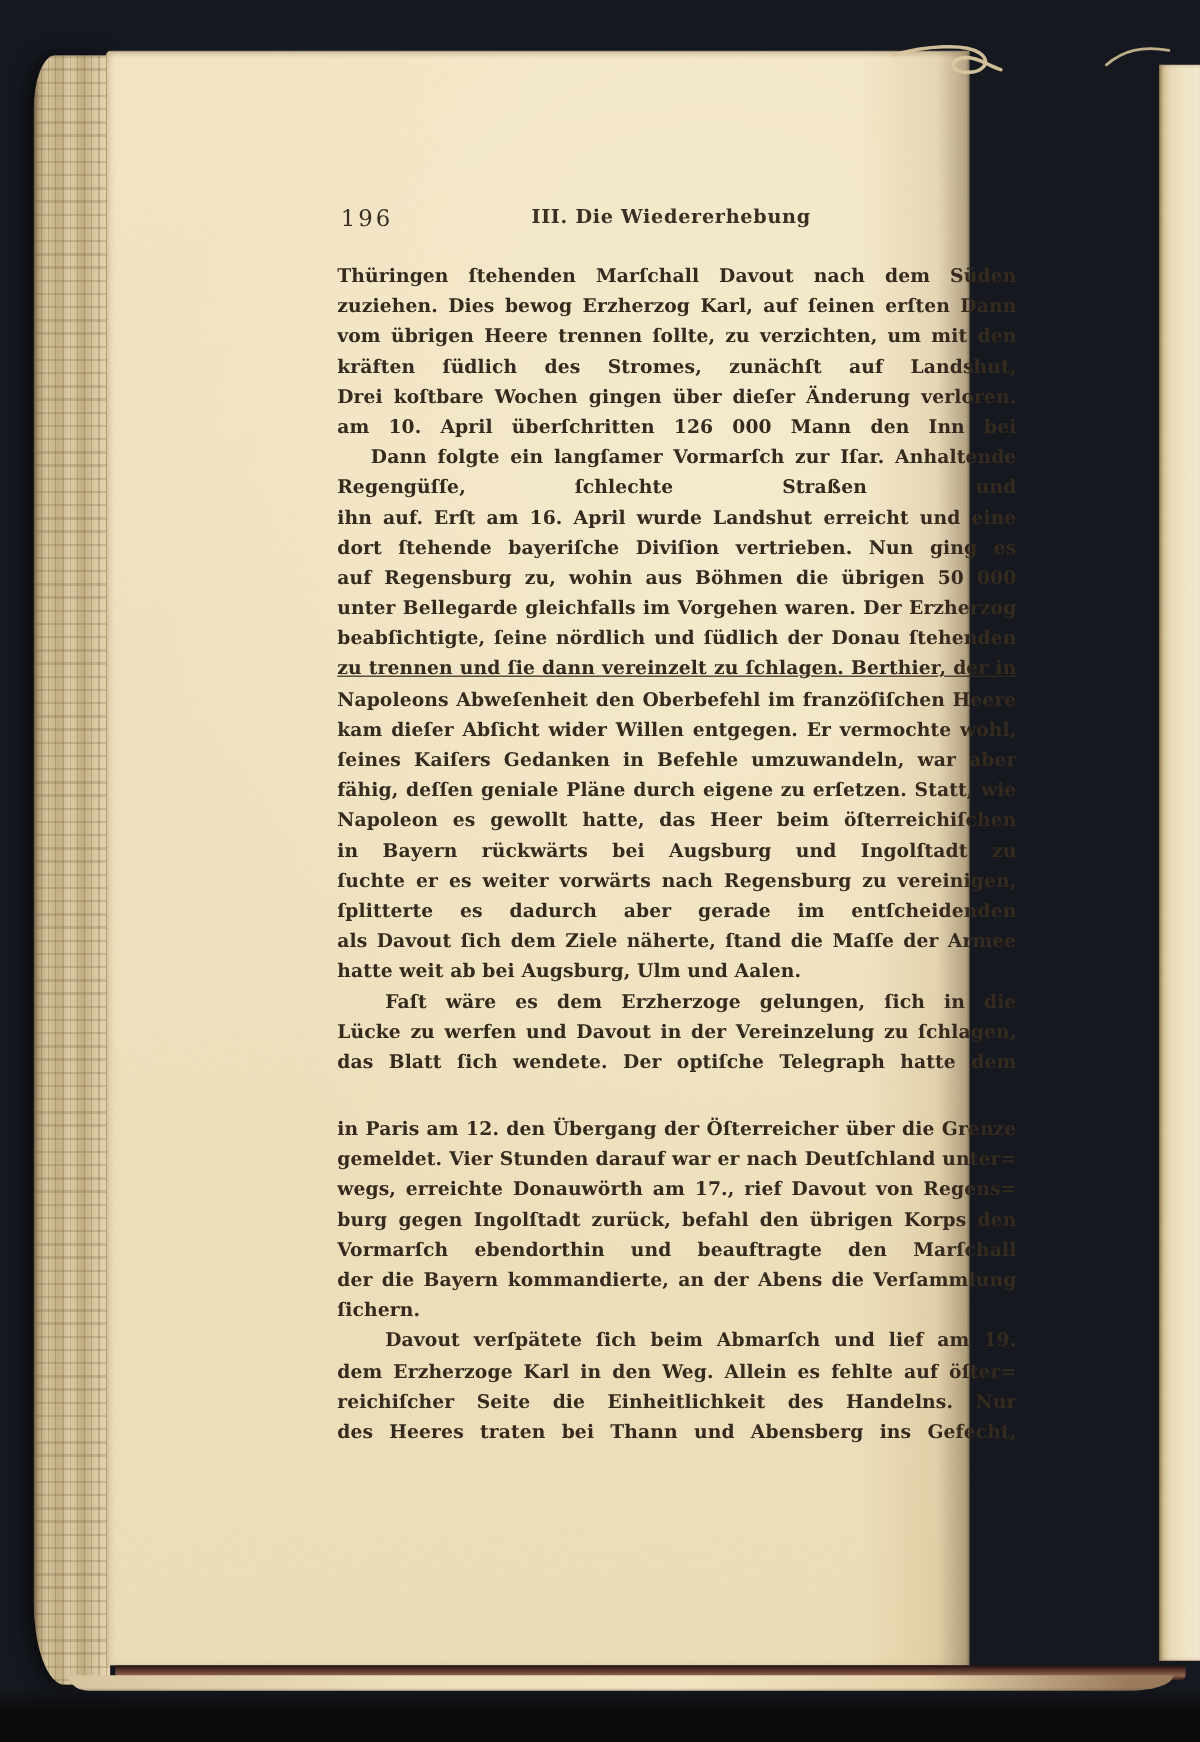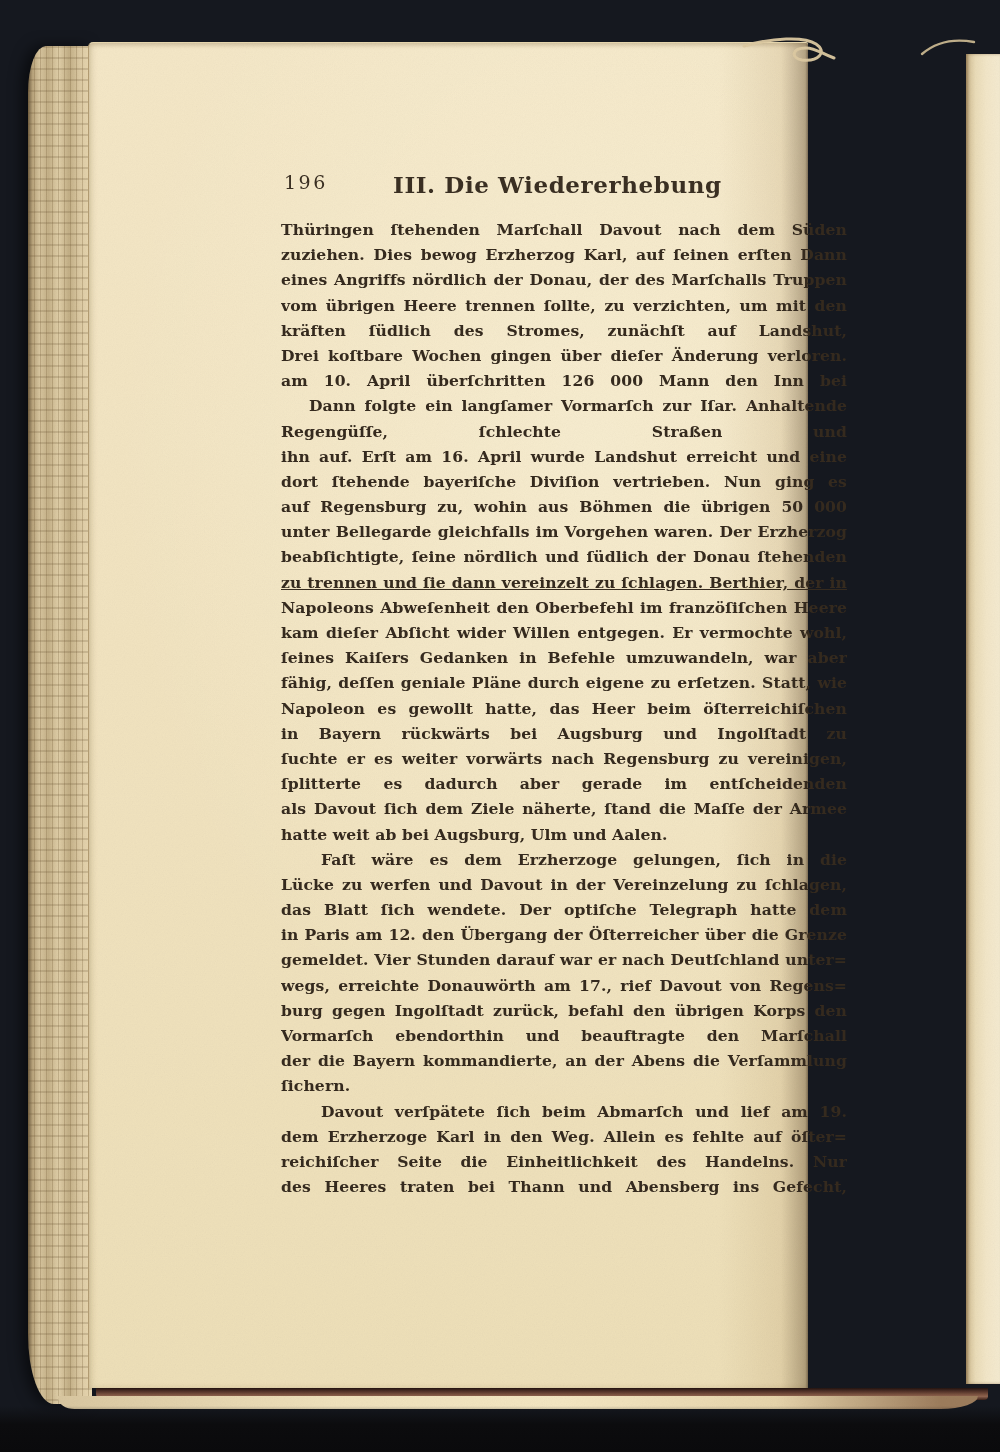--- a/index.html
+++ b/index.html
@@ -61,21 +61,21 @@
     position:absolute; left:192px; top:0; width:566px; height:100%;
     color:#352a1e;
   }
   .header-row { position:absolute; top:128px; left:0; width:100%; height:26px; }
   .page-number {
     position:absolute; left:3px; top:0;
     font-size:19px; letter-spacing:2.5px; font-weight:500; color:#3a2f22;
   }
   .running-title {
     position:absolute; left:50%; top:0; transform:translateX(-52%);
-    font-size:23px; font-weight:700; letter-spacing:.6px; color:#3a2f22;
+    font-size:16px; font-weight:700; letter-spacing:.6px; color:#3a2f22;
     white-space:nowrap;
   }
   .text-block { position:absolute; top:174px; left:0; width:566px; }
   .line {
     height:25.2px; line-height:25.2px;
     font-size:15.6px; font-weight:700; letter-spacing:.1px;
     color:#352a1e;
     text-align:justify; text-align-last:justify;
     overflow:hidden; white-space:nowrap;
   }
@@ -92,21 +92,20 @@
   <div class="gutter-shade"></div>
 
   <div class="content">
     <div class="header-row">
       <span class="page-number">196</span>
       <span class="running-title">III. Die Wiedererhebung</span>
     </div>
     <div class="text-block">
         <div class="line" style="white-space: normal;">Thüringen ſtehenden Marſchall Davout nach dem Süden heran=</div>
         <div class="line" style="white-space: normal;">zuziehen.  Dies bewog Erzherzog Karl, auf ſeinen erſten Dann</div>
-        <div class="line" style="white-space: normal;">eines Angriffs nördlich der Donau, der des Marſchalls Truppen</div>
         <div class="line" style="white-space: normal;">vom übrigen Heere trennen ſollte, zu verzichten, um mit den Haupt=</div>
         <div class="line" style="white-space: normal;">kräften ſüdlich des Stromes, zunächſt auf Landshut, vorzudringen.</div>
         <div class="line" style="white-space: normal;">Drei koſtbare Wochen gingen über dieſer Änderung verloren.  Erſt</div>
         <div class="line" style="white-space: normal;">am 10. April überſchritten 126 000 Mann den Inn bei Mühlheim.</div>
         <div class="line" style="white-space: normal; margin-left: 28px;">Dann folgte ein langſamer Vormarſch zur Iſar.  Anhaltende</div>
         <div class="line" style="white-space: normal;">Regengüſſe, ſchlechte Straßen und Verpflegungsſchwierigkeiten hielten</div>
         <div class="line" style="white-space: normal;">ihn auf.  Erſt am 16. April wurde Landshut erreicht und eine</div>
         <div class="line" style="white-space: normal;">dort ſtehende bayeriſche Diviſion vertrieben.  Nun ging es weiter</div>
         <div class="line" style="white-space: normal;">auf Regensburg zu, wohin aus Böhmen die übrigen 50 000 Mann</div>
         <div class="line" style="white-space: normal;">unter Bellegarde gleichfalls im Vorgehen waren.  Der Erzherzog</div>
@@ -118,21 +117,21 @@
         <div class="line" style="white-space: normal;">fähig, deſſen geniale Pläne durch eigene zu erſetzen.  Statt, wie</div>
         <div class="line" style="white-space: normal;">Napoleon es gewollt hatte, das Heer beim öſterreichiſchen Einbruch</div>
         <div class="line" style="white-space: normal;">in Bayern rückwärts bei Augsburg und Ingolſtadt zu verſammeln,</div>
         <div class="line" style="white-space: normal;">ſuchte er es weiter vorwärts nach Regensburg zu vereinigen, zer=</div>
         <div class="line" style="white-space: normal;">ſplitterte es dadurch aber gerade im entſcheidenden Augenblicke; denn</div>
         <div class="line" style="white-space: normal;">als Davout ſich dem Ziele näherte, ſtand die Maſſe der Armee</div>
         <div class="line noj" style="white-space: normal;">hatte weit ab bei Augsburg, Ulm und Aalen.</div>
         <div class="line ind" style="white-space: normal;">Faſt wäre es dem Erzherzoge gelungen, ſich in die klaffende</div>
         <div class="line" style="white-space: normal;">Lücke zu werfen und Davout in der Vereinzelung zu ſchlagen, als</div>
         <div class="line" style="white-space: normal;">das Blatt ſich wendete.  Der optiſche Telegraph hatte dem Kaiſer</div>
-        <div class="line" style="white-space: normal;">in Paris am 12. den Übergang der Öſterreicher über die Grenze</div>
+        <div class="line" style="white-space: normal; margin-top: 31px;">in Paris am 12. den Übergang der Öſterreicher über die Grenze</div>
         <div class="line" style="white-space: normal;">gemeldet.  Vier Stunden darauf war er nach Deutſchland unter=</div>
         <div class="line" style="white-space: normal;">wegs, erreichte Donauwörth am 17., rief Davout von Regens=</div>
         <div class="line" style="white-space: normal;">burg gegen Ingolſtadt zurück, befahl den übrigen Korps den</div>
         <div class="line" style="white-space: normal;">Vormarſch ebendorthin und beauftragte den Marſchall Lefebvre,</div>
         <div class="line" style="white-space: normal;">der die Bayern kommandierte, an der Abens die Verſammlung zu</div>
         <div class="line noj" style="white-space: normal;">ſichern.</div>
         <div class="line ind" style="white-space: normal;">Davout verſpätete ſich beim Abmarſch und lief am 19. April</div>
         <div class="line" style="white-space: normal;">dem Erzherzoge Karl in den Weg.  Allein es fehlte auf öſter=</div>
         <div class="line" style="white-space: normal;">reichiſcher Seite die Einheitlichkeit des Handelns.  Nur einzelne Teile</div>
         <div class="line" style="white-space: normal;">des Heeres traten bei Thann und Abensberg ins Gefecht, während die</div>

